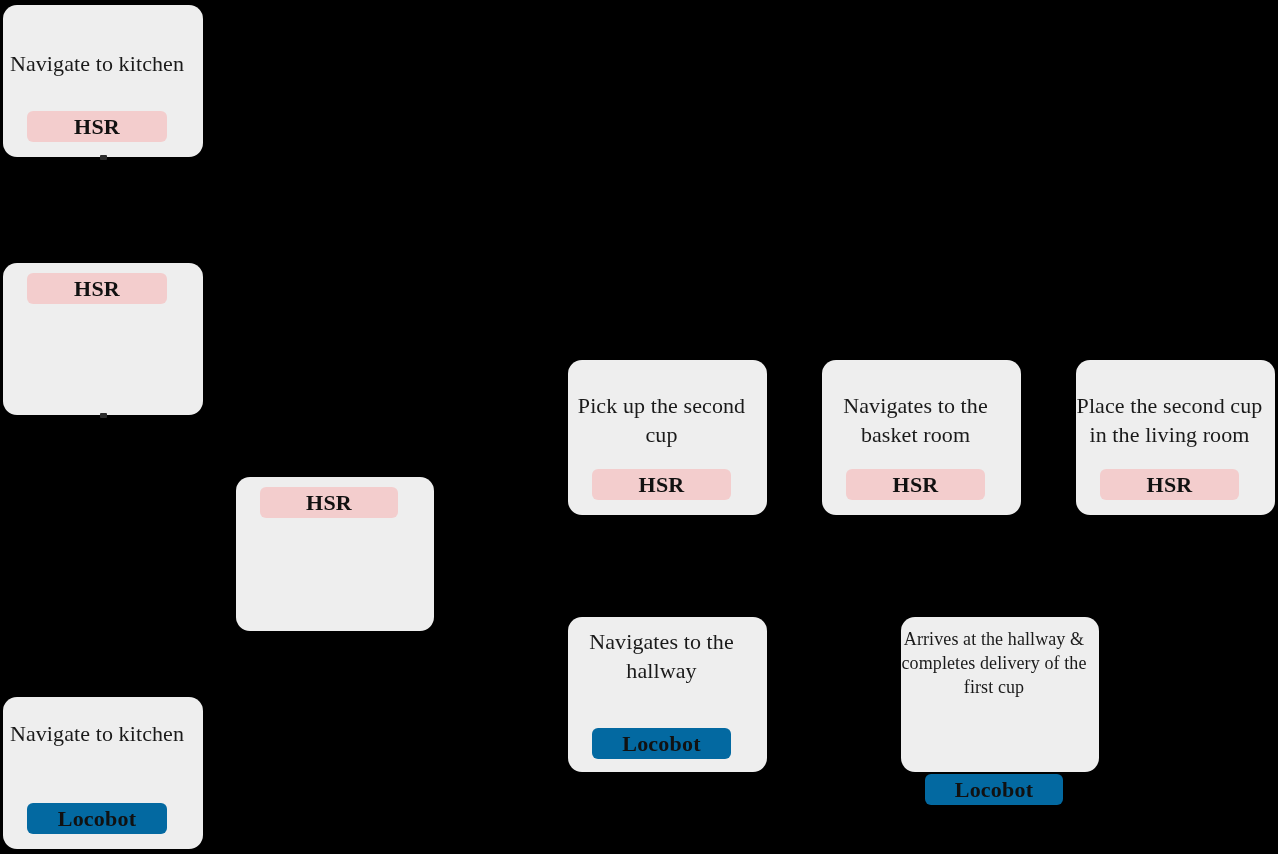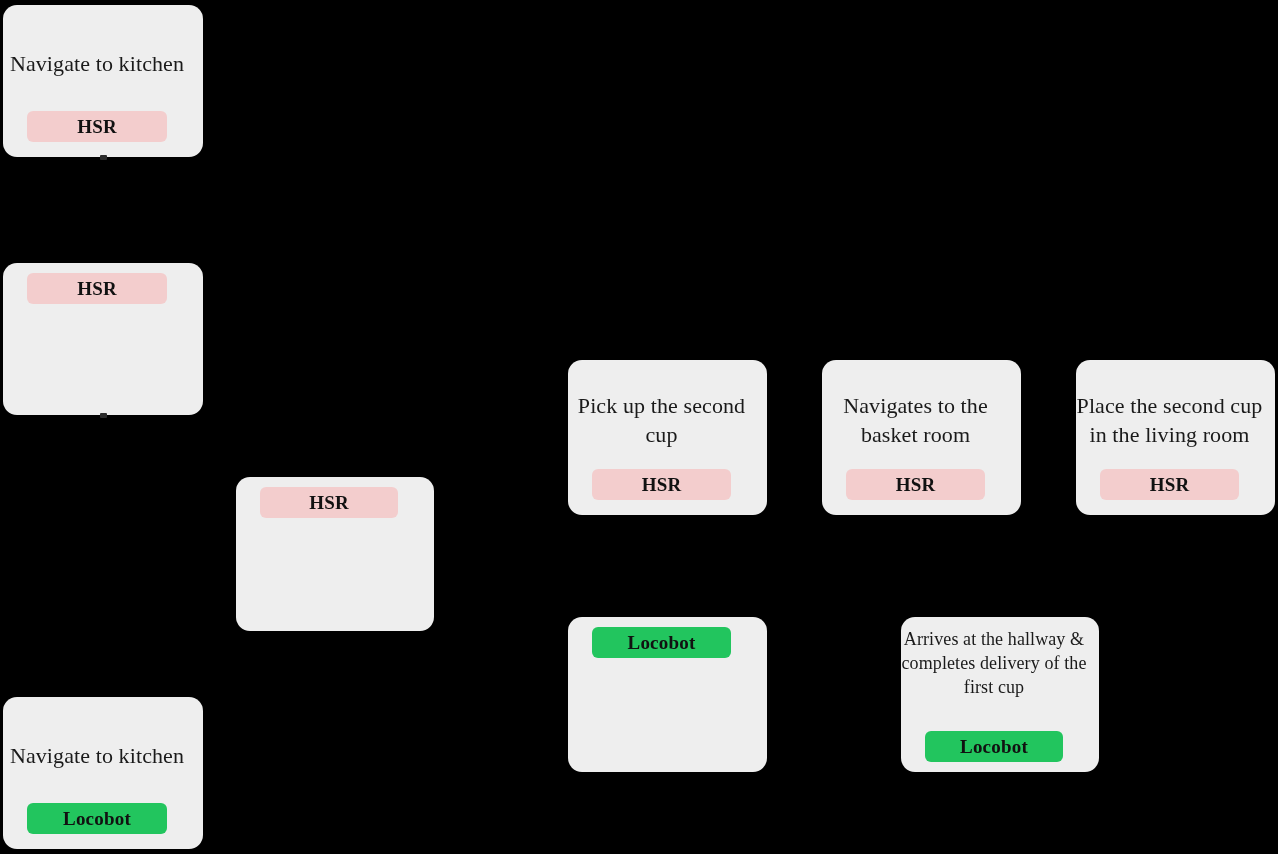--- a/index.html
+++ b/index.html
@@ -57,34 +57,35 @@
   }
 
   .badge {
     box-sizing: border-box;
     width: calc(100% - 48px);
     height: 31px;
     border-radius: 6px;
     display: flex;
     align-items: center;
     justify-content: center;
-    font-size: 19px;
+    font-size: 22px;
     font-weight: bold;
     color: #111111;
     letter-spacing: 0.2px;
     flex: 0 0 auto;
     margin-bottom: 3px;
   }
 
   .badge.hsr {
     background: #f3cdcd;
   }
 
   .badge.locobot {
-    background: #22c55e;
+    background: #0369a1;
+    margin-top: 43px;
   }
 
   .stub {
     position: absolute;
     width: 7px;
     height: 5px;
     background: #2b2b2b;
     border-radius: 1px;
   }
 </style>
@@ -110,20 +111,21 @@
     </div>
     <div class="node" style="left: 822px; top: 360px; width: 199px; height: 155px;">
       <div class="node-label">Navigates to the basket room</div>
       <div class="badge hsr">HSR</div>
     </div>
     <div class="node" style="left: 1076px; top: 360px; width: 199px; height: 155px;">
       <div class="node-label">Place the second cup in the living room</div>
       <div class="badge hsr">HSR</div>
     </div>
     <div class="node" style="left: 568px; top: 617px; width: 199px; height: 155px;">
+      <div class="node-label">Navigates to the hallway</div>
       <div class="badge locobot">Locobot</div>
     </div>
     <div class="node small" style="left: 901px; top: 617px; width: 198px; height: 155px; gap: 32px;">
       <div class="node-label">Arrives at the hallway &amp; completes delivery of the first cup</div>
       <div class="badge locobot">Locobot</div>
     </div>
     <div class="node" style="left: 3px; top: 697px; width: 200px; height: 152px;">
       <div class="node-label">Navigate to kitchen</div>
       <div class="badge locobot">Locobot</div>
     </div>

